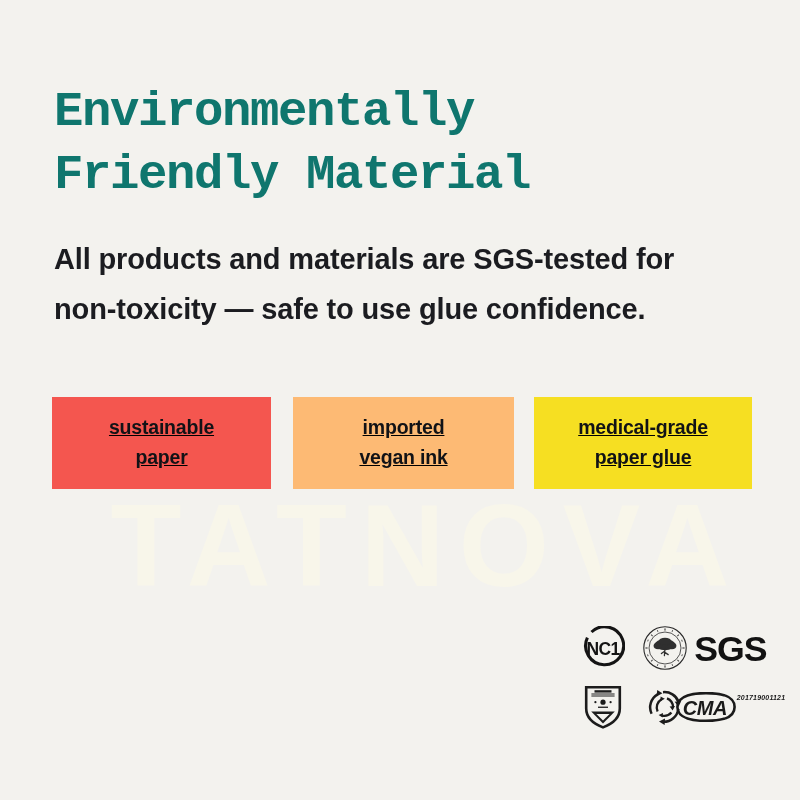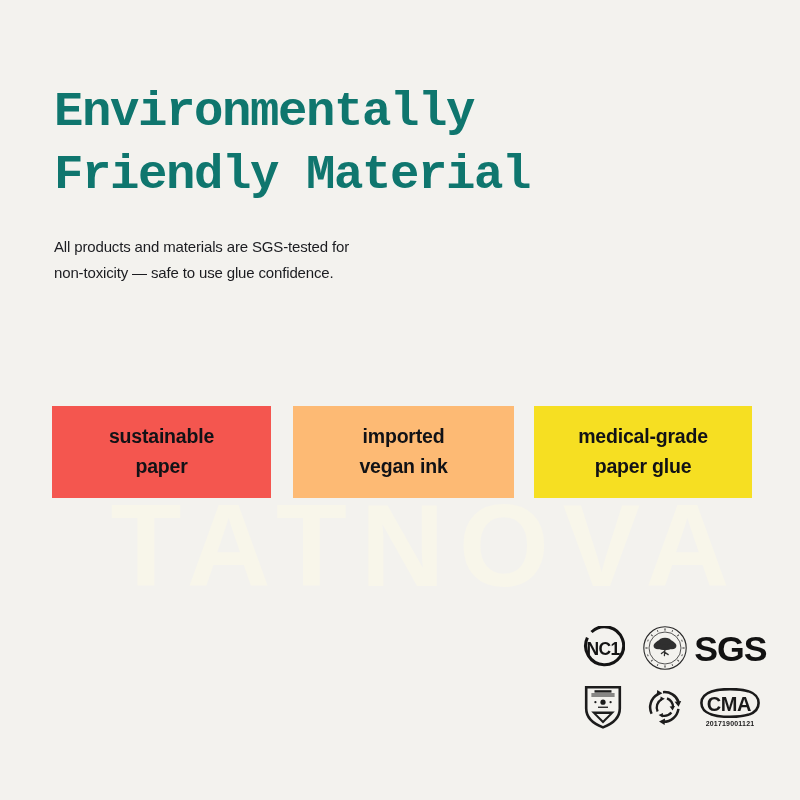--- a/index.html
+++ b/index.html
@@ -59,38 +59,39 @@
   }
   #headline .hl-line { display: block; }
 
   
   #subtitle {
     position: absolute;
     left: 54px;
     top: 234px;
     width: 640px;
     font-family: "Liberation Sans", sans-serif;
-    font-weight: normal;
-    font-size: 15px;
+    font-weight: bold;
+    font-size: 29px;
     line-height: 1.73;
     letter-spacing: -0.15px;
     color: #1b1c20;
     z-index: 2;
   }
   #subtitle .sub-line { display: block; }
 
   
   #cards {
     position: absolute;
     left: 52px;
-    top: 406px;
+    top: 397px;
     width: 700px;
     height: 72px;
     display: flex;
     z-index: 2;
+    text-decoration: underline;
   }
   .card {
     height: 92px;
     display: flex;
     flex-direction: column;
     align-items: center;
     justify-content: center;
     font-family: "Liberation Sans", sans-serif;
     font-weight: bold;
     font-size: 19.5px;
@@ -131,23 +132,23 @@
     font-family: "Liberation Sans", sans-serif;
     font-weight: bold;
     font-size: 35px;
     letter-spacing: -1px;
     color: #121212;
     line-height: 1;
     transform: scaleX(1.02);
   }
   .cma-wrap {
     display: flex;
-    flex-direction: column;
-    align-items: center;
-    justify-content: center;
+    flex-direction: row;
+    justify-content: center;
+    font-style: italic;
   }
   .cma-num {
     font-family: "Liberation Sans", sans-serif;
     font-weight: bold;
     font-size: 7px;
     letter-spacing: 0.2px;
     color: #1a1a1a;
     margin-top: 2px;
     white-space: nowrap;
   }

